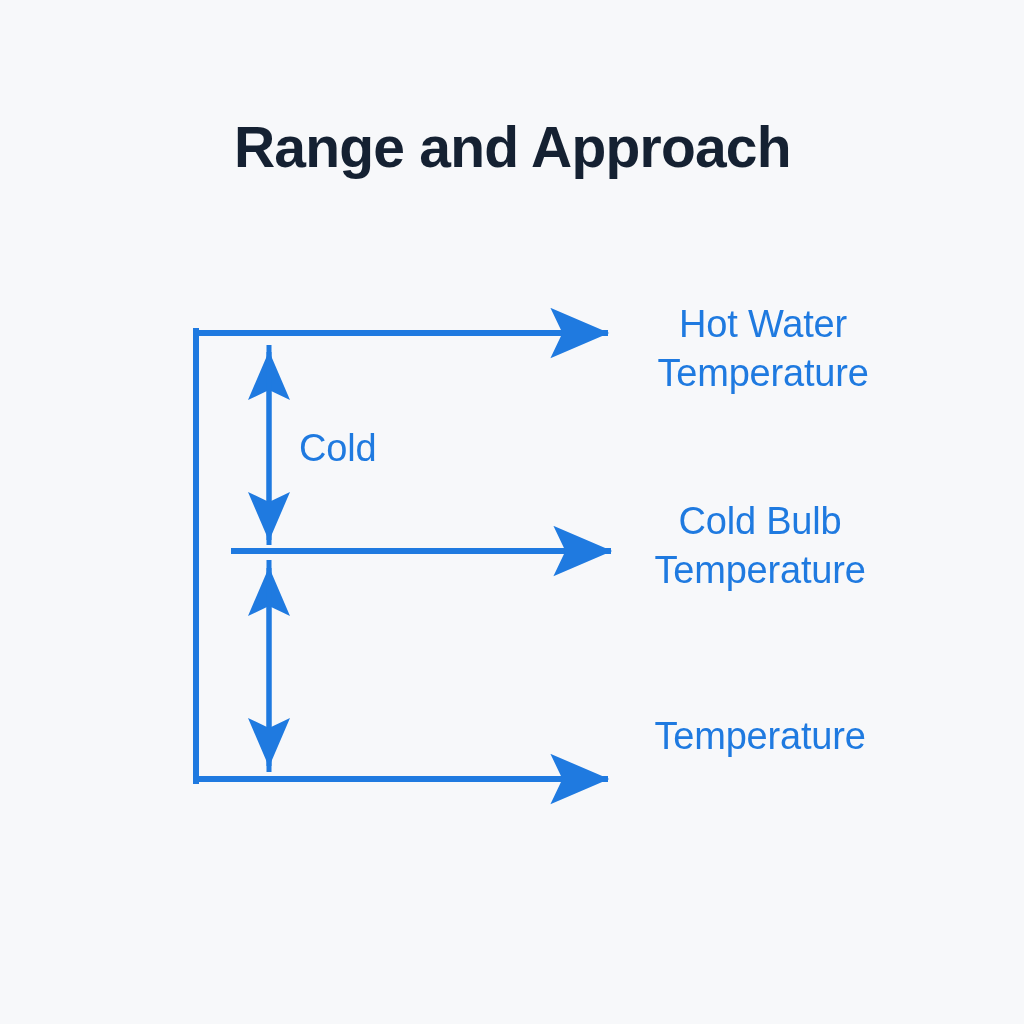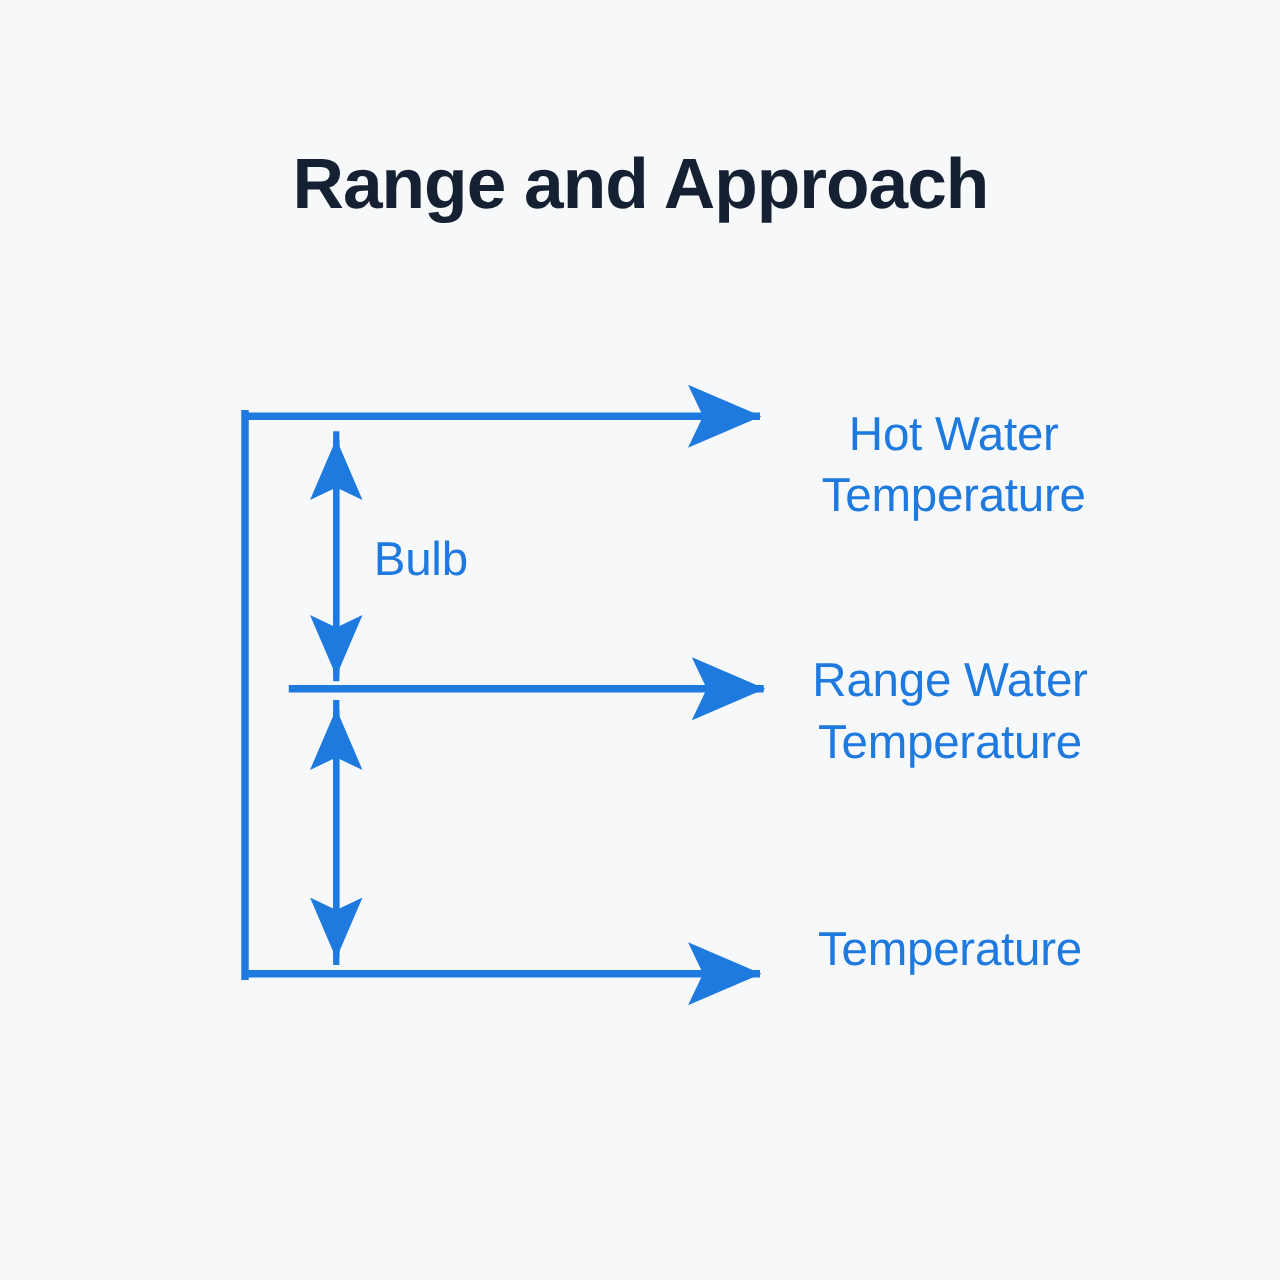--- a/index.html
+++ b/index.html
@@ -40,21 +40,20 @@
     height: 1024px;
   }
   .node-label {
     position: absolute;
     color: #1f7ae0;
     font-size: 38px;
     line-height: 49px;
     text-align: center;
     white-space: nowrap;
     letter-spacing: -0.2px;
-    margin-top: 24px;
   }
   .dim-label {
     position: absolute;
     color: #1f7ae0;
     font-size: 38px;
     line-height: 49px;
     white-space: nowrap;
     letter-spacing: -0.2px;
   }
   #label-hot   { left: 763px; top: 300px; transform: translateX(-50%); }
@@ -97,24 +96,24 @@
     <line x1="269" y1="772" x2="269" y2="568" stroke="#1f7ae0" stroke-width="5" marker-end="url(#arrow-up)"></line>
     <line x1="269" y1="560" x2="269" y2="766" stroke="#1f7ae0" stroke-width="5" marker-end="url(#arrow-down)"></line>
   </svg>
 
   <div class="node-label" id="label-hot">
     <div>Hot Water</div>
     <div>Temperature</div>
   </div>
 
   <div class="node-label" id="label-cold">
-    <div>Range Water</div>
+    <div>Cold Bulb</div>
     <div>Temperature</div>
   </div>
 
   <div class="node-label" id="label-wet">
     <div>Temperature</div>
   </div>
 
-  <div class="dim-label" id="label-range">Bulb</div>
+  <div class="dim-label" id="label-range">Cold</div>
 
 
 </div>
 
 </body></html>

